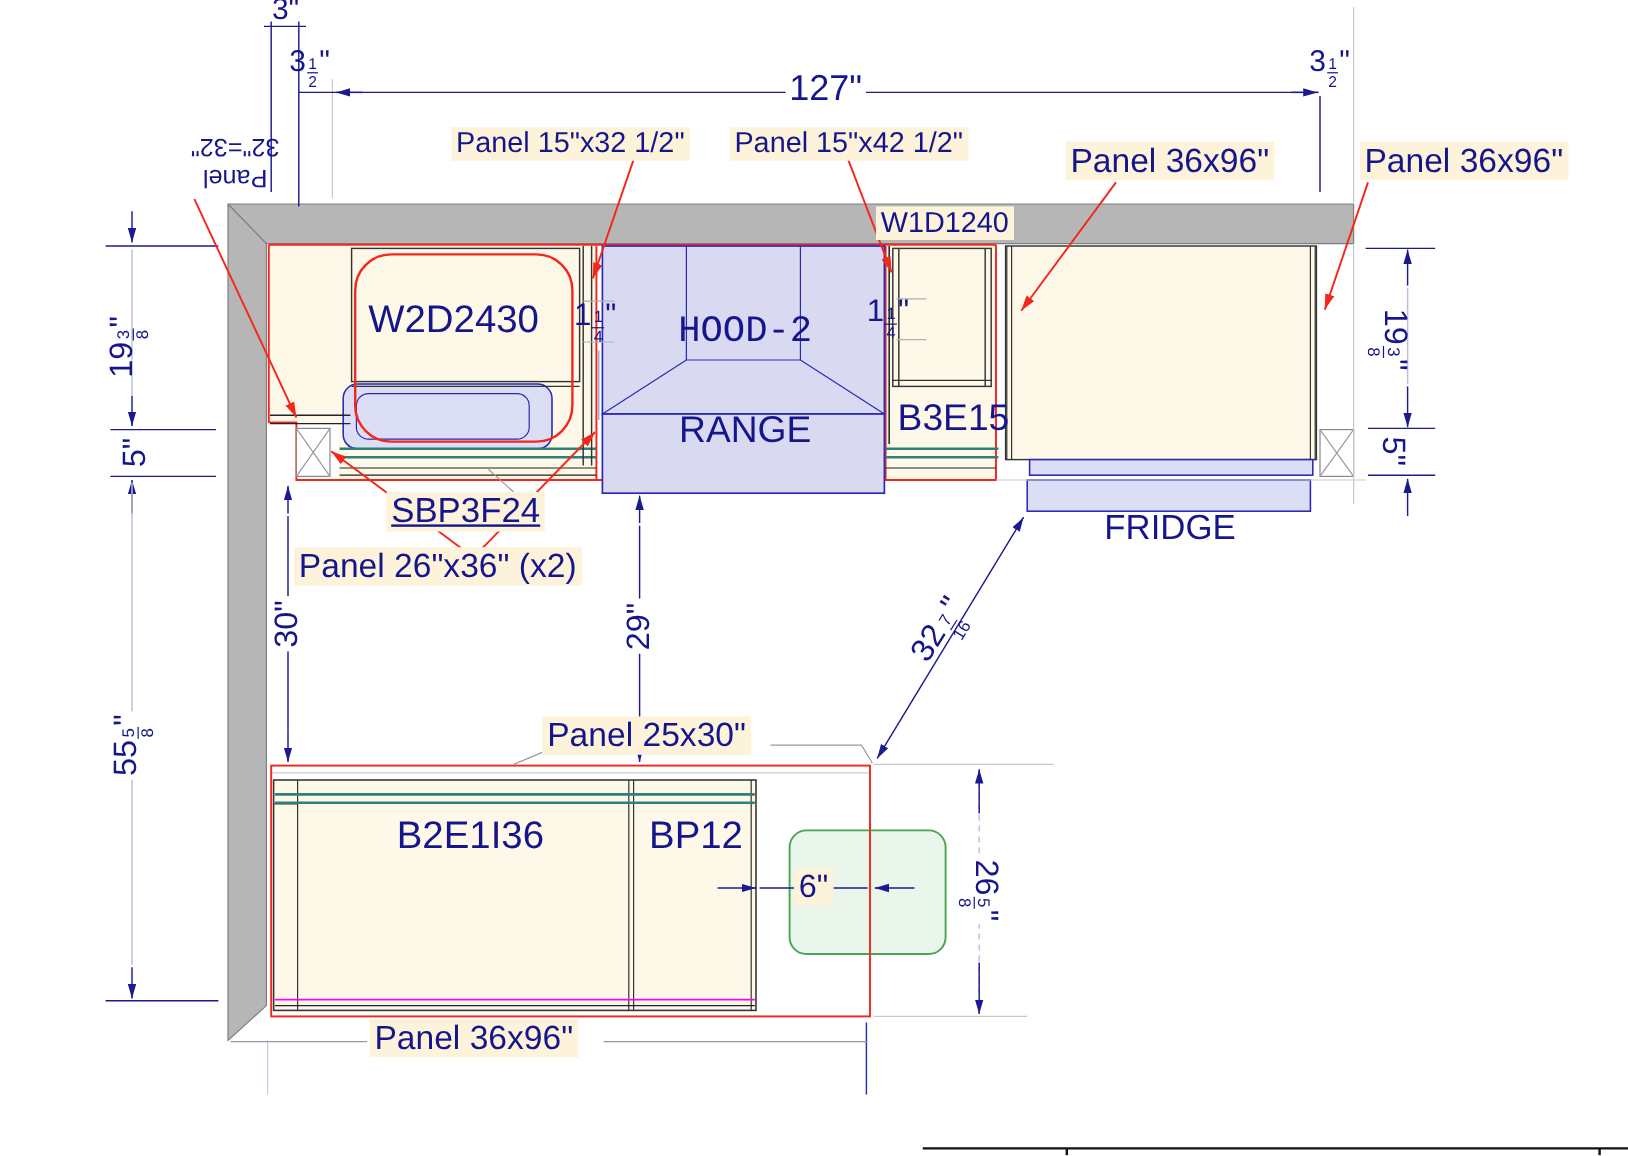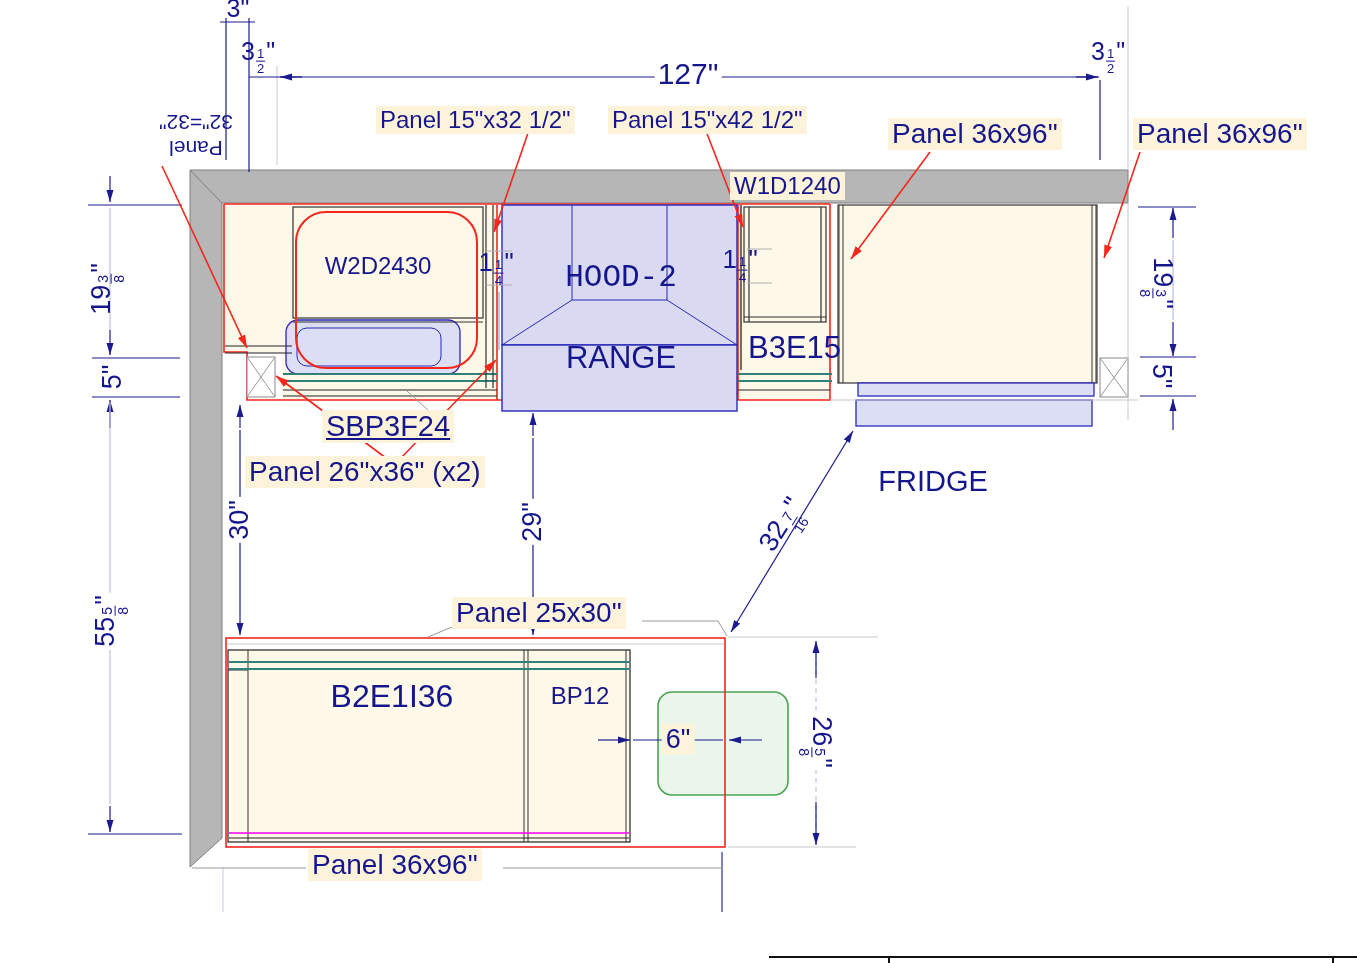--- a/index.html
+++ b/index.html
@@ -237,28 +237,28 @@
 
   <div class="txt panel lbl" style="left:376px;top:106px;font-size:24px;">Panel 15"x32 1/2"</div>
   <div class="txt panel lbl" style="left:608px;top:106px;font-size:24px;">Panel 15"x42 1/2"</div>
   <div class="txt panel lbl" style="left:730px;top:136px;font-size:24px;margin-top:36px;">W1D1240</div>
   <div class="txt panel lbl" style="left:888px;top:118px;font-size:28px;">Panel 36x96"</div>
   <div class="txt panel lbl" style="left:1133px;top:118px;font-size:28px;">Panel 36x96"</div>
   <div class="txt panel lbl" style="left:245px;top:456px;font-size:28px;">Panel 26"x36" (x2)</div>
   <div class="txt panel lbl" style="left:452px;top:597px;font-size:28px;">Panel 25x30"</div>
   <div class="txt panel lbl" style="left:308px;top:849px;font-size:28px;">Panel 36x96"</div>
 
-  <div class="txt cab ctr" style="left:378px;top:266px;font-size:24px;">W2D2430</div>
+  <div class="txt cab ctr" style="left:378px;top:266px;font-size:32px;">W2D2430</div>
   <div class="txt cab ctr" style="left:621px;top:277px;font-family:Liberation Mono, monospace;">HOOD-2</div>
   <div class="txt cab ctr" style="left:621px;top:358px;">RANGE</div>
   <div class="txt cab" style="left:748px;top:330px;">B3E15</div>
-  <div class="txt ctr" style="left:933px;top:441px;font-size:29px;margin-top:40px;">FRIDGE</div>
+  <div class="txt ctr" style="left:975px;top:441px;font-size:29px;">FRIDGE</div>
   <div class="txt lbl underline" style="left:322px;top:410px;font-size:29px;">SBP3F24</div>
   <div class="txt cab ctr" style="left:392px;top:696px;font-size:32px;">B2E1I36</div>
-  <div class="txt cab ctr" style="left:580px;top:696px;font-size:24px;">BP12</div>
+  <div class="txt cab ctr" style="left:580px;top:696px;font-size:32px;">BP12</div>
 
   <div class="txt dim ctr" style="left:496px;top:267px;font-size:26px;">
     <span>1</span><span class="frac">
         <span class="fn">1</span>
         <span class="fd">4</span>
       </span><span>"</span>
   </div>
   <div class="txt dim ctr" style="left:740px;top:264px;font-size:26px;">
     <span>1</span><span class="frac">
         <span class="fn">1</span>

